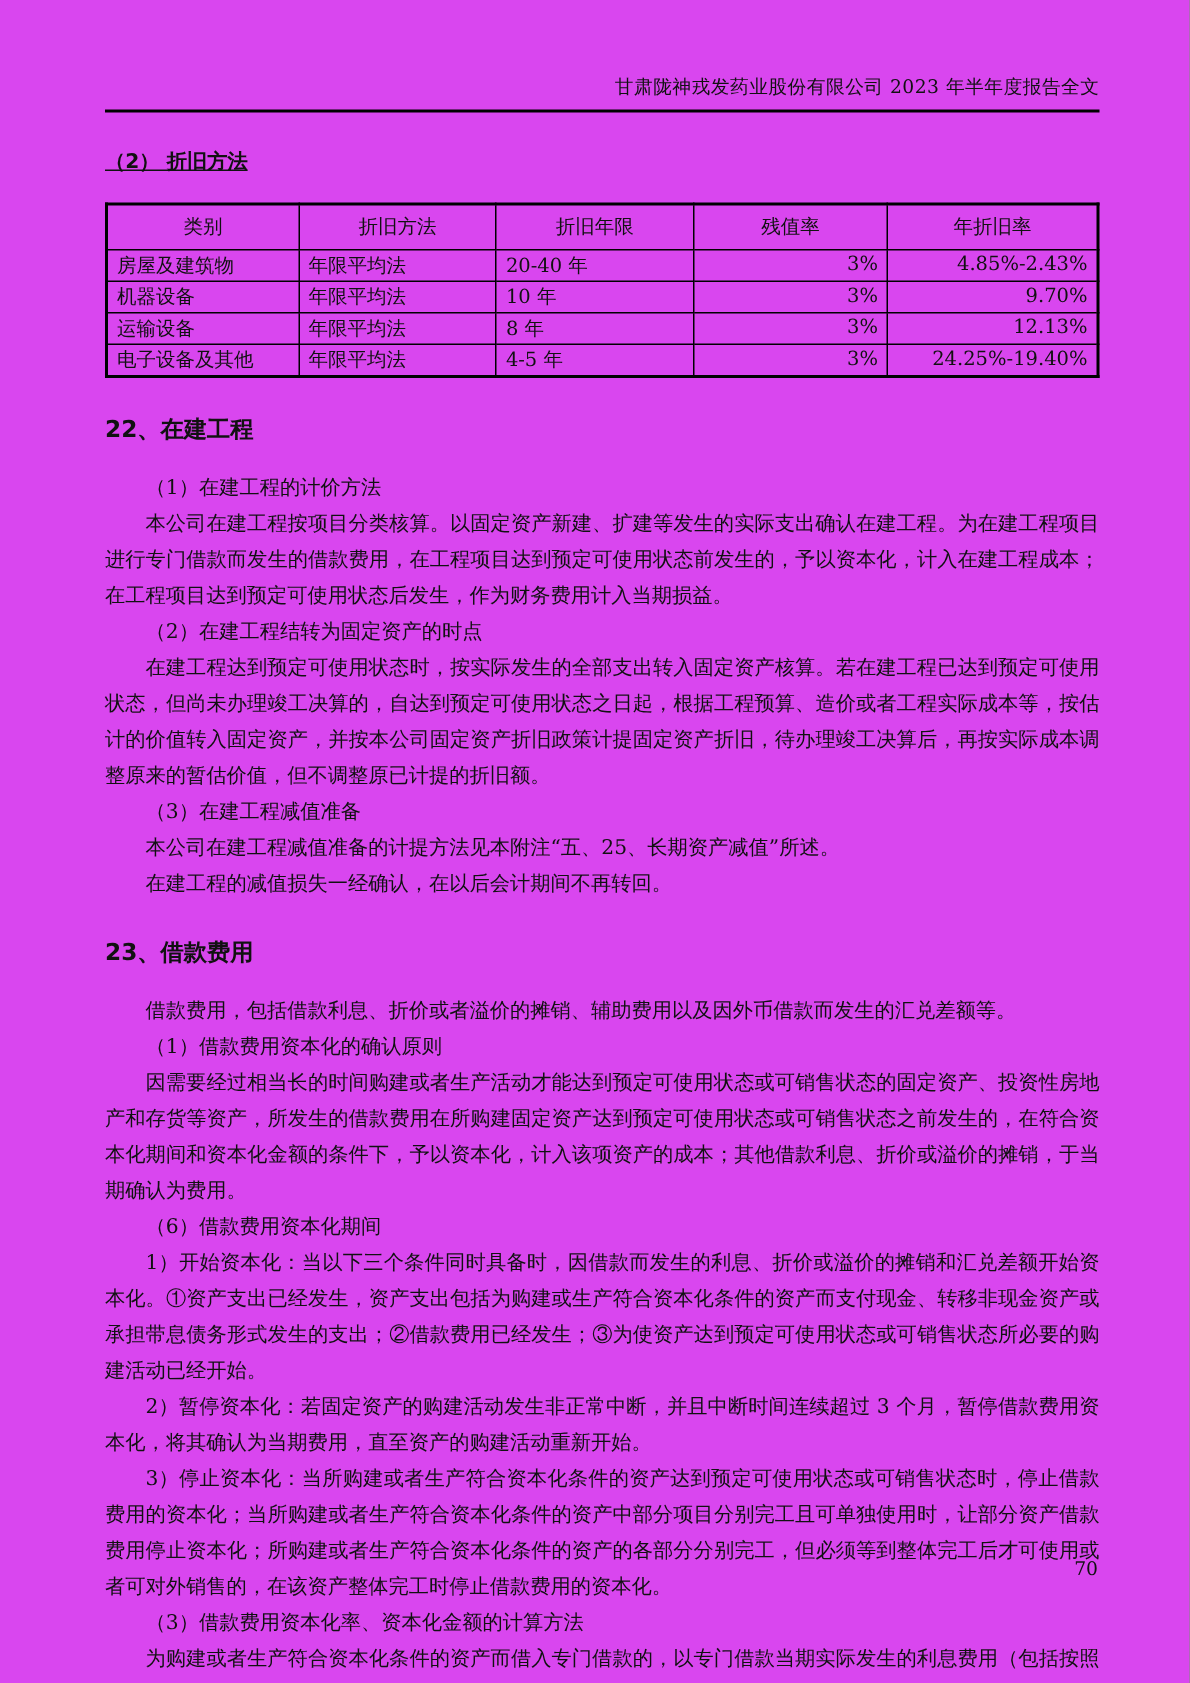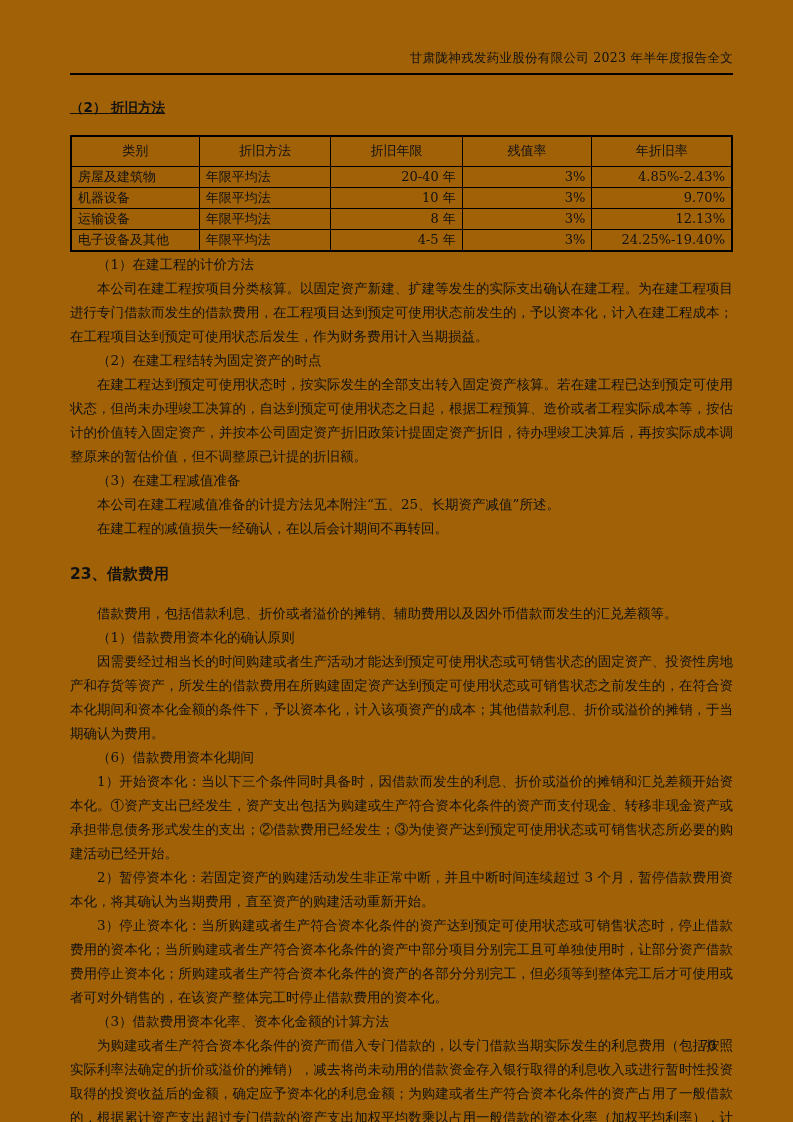--- a/index.html
+++ b/index.html
@@ -1,17 +1,17 @@
 <!DOCTYPE html>
 <html><head>
 <meta charset="utf-8">
 <style>
   html,body { margin:0; padding:0; background:#888; }
   .page {
-    width:793px; height:1122px; background:#a16207; color:#111;
+    width:793px; height:1122px; background:#d946ef; color:#111;
     margin:0 auto; position:relative; box-sizing:border-box;
     font-family:"DejaVu Serif","Liberation Serif",serif;
     overflow:hidden;
   }
   .content { padding:0 60px 0 70px; }
 
   
   .doc-header {
     padding-top:50px; padding-bottom:6px;
     border-bottom:2px solid #000;
@@ -38,32 +38,32 @@
     font-size:13px; table-layout:fixed;
   }
   .dep-table th, .dep-table td {
     border:1px solid #000; font-weight:normal;
     padding:1px 6px; box-sizing:border-box;
     white-space:nowrap; overflow:hidden;
   }
   .dep-table th { height:30px; text-align:center; }
   .dep-table td { height:17px; }
   .al { text-align:left; }
-  .ac { text-align:right; }
+  .ac { text-align:left; }
   .ar { text-align:right; }
 
   
   p.body-par {
     margin:0; font-size:13.5px; line-height:24px;
     text-indent:2em; text-align:justify;
     word-break:break-all;
   }
 
   .page-number {
-    position:absolute; right:77px; top:1038px;
+    position:absolute; right:61px; top:1038px;
     font-size:12.5px;
   }
 </style>
 </head>
 <body>
 
 <div class="page">
   <div class="content">
 
     <div class="doc-header">
@@ -114,20 +114,21 @@
         <tr>
           <td class="al">电子设备及其他</td>
           <td class="al">年限平均法</td>
           <td class="ac">4-5 年</td>
           <td class="ar">3%</td>
           <td class="ar">24.25%-19.40%</td>
         </tr>
       </tbody>
     </table>
 
+    <div class="main-heading">22、在建工程</div>
 
     <p class="body-par">（1）在建工程的计价方法</p>
     <p class="body-par">本公司在建工程按项目分类核算。以固定资产新建、扩建等发生的实际支出确认在建工程。为在建工程项目进行专门借款而发生的借款费用，在工程项目达到预定可使用状态前发生的，予以资本化，计入在建工程成本；在工程项目达到预定可使用状态后发生，作为财务费用计入当期损益。</p>
     <p class="body-par">（2）在建工程结转为固定资产的时点</p>
     <p class="body-par">在建工程达到预定可使用状态时，按实际发生的全部支出转入固定资产核算。若在建工程已达到预定可使用状态，但尚未办理竣工决算的，自达到预定可使用状态之日起，根据工程预算、造价或者工程实际成本等，按估计的价值转入固定资产，并按本公司固定资产折旧政策计提固定资产折旧，待办理竣工决算后，再按实际成本调整原来的暂估价值，但不调整原已计提的折旧额。</p>
     <p class="body-par">（3）在建工程减值准备</p>
     <p class="body-par">本公司在建工程减值准备的计提方法见本附注“五、25、长期资产减值”所述。</p>
     <p class="body-par">在建工程的减值损失一经确认，在以后会计期间不再转回。</p>
 
     <div class="main-heading">23、借款费用</div>

